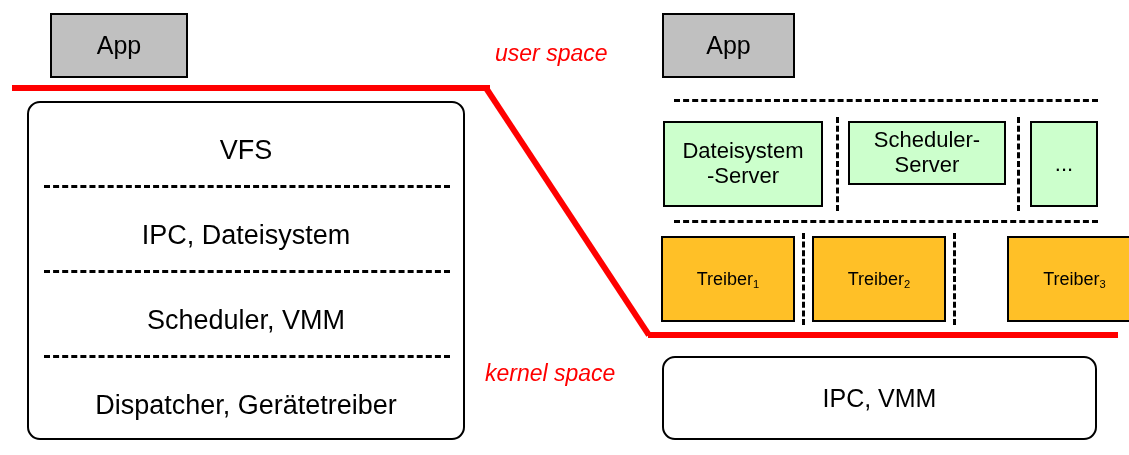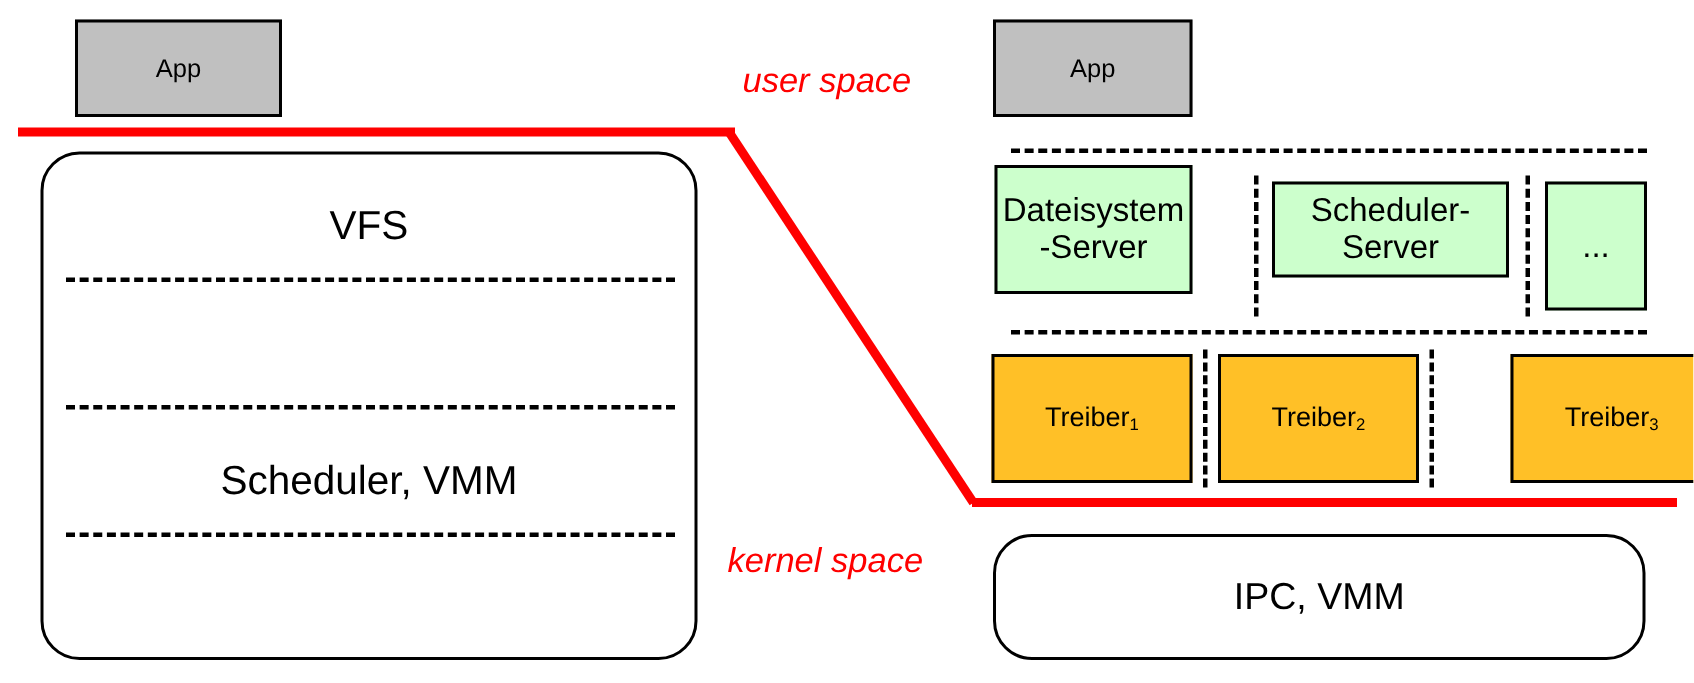--- a/index.html
+++ b/index.html
@@ -3,26 +3,26 @@
 <meta charset="utf-8">
 <style>
   html,body{margin:0;padding:0;background:#ffffff;}
   body{font-family:"Liberation Sans",sans-serif;}
   #stage{position:relative;width:1129px;height:455px;background:#ffffff;overflow:hidden;}
 
   .box{position:absolute;box-sizing:border-box;display:flex;align-items:center;justify-content:center;text-align:center;color:#000;}
 
   
   .rect{border:2px solid #000;}
-  .app{background:#c0c0c0;font-size:17px;}
+  .app{background:#c0c0c0;font-size:25px;}
   .server{background:#ccffcc;font-size:22px;line-height:1.12;}
   .driver{background:#ffc027;font-size:18px;}
 
   
-  .rounded{border:2px solid #000;border-radius:26px;background:#ffffff;}
+  .rounded{border:2px solid #000;border-radius:13px;background:#ffffff;}
 
   
   .krow{position:absolute;display:flex;align-items:center;justify-content:center;
         font-size:27px;color:#000;text-align:center;}
 
   
   .hdash{position:absolute;border-top:3px dashed #000;}
   .vdash{position:absolute;border-left:3px dashed #000;}
 
   
@@ -43,45 +43,51 @@
     <span>App</span>
   </div>
 
   <div class="box rounded" style="left:27px;top:101px;width:438px;height:339px;"></div>
 
   <div class="krow" style="left:30px;top:118px;width:432px;height:65px;">
     <span>VFS</span>
   </div>
   <div class="hdash" style="left:44px;top:185px;width:406px;"></div>
 
+  <div class="krow" style="left:30px;top:203px;width:432px;height:65px;">
+    <span>IPC, Dateisystem</span>
+  </div>
   <div class="hdash" style="left:44px;top:270px;width:406px;"></div>
 
   <div class="krow" style="left:30px;top:288px;width:432px;height:65px;">
     <span>Scheduler, VMM</span>
   </div>
   <div class="hdash" style="left:44px;top:355px;width:406px;"></div>
 
+  <div class="krow" style="left:30px;top:373px;width:432px;height:65px;">
+    <span>Dispatcher, Gerätetreiber</span>
+  </div>
 
   <div class="redline" style="left:12px;top:85px;width:478px;height:6px;"></div>
 
   <div class="reddiag" style="left:486px;top:85px;width:296px;height:6px;
               transform:rotate(56.6deg);"></div>
 
   <div class="redline" style="left:648px;top:332px;width:470px;height:6px;"></div>
 
   <div class="spacelabel" style="left:495px;top:40px;">user space</div>
   <div class="spacelabel" style="left:485px;top:360px;">kernel space</div>
 
   <div class="box rect app" style="left:662px;top:13px;width:133px;height:65px;">
     <span>App</span>
   </div>
 
   <div class="hdash" style="left:674px;top:99px;width:424px;"></div>
 
-  <div class="box rect server" style="left:663px;top:110px;width:132px;height:86px;">
+  <div class="box rect server" style="left:663px;top:121px;width:160px;height:86px;">
     <div>
       <div>Dateisystem</div>
       <div>-Server</div>
     </div>
   </div>
   <div class="vdash" style="left:836px;top:117px;height:94px;"></div>
 
   <div class="box rect server" style="left:848px;top:121px;width:158px;height:64px;">
     <div>
       <div>Scheduler-</div>

